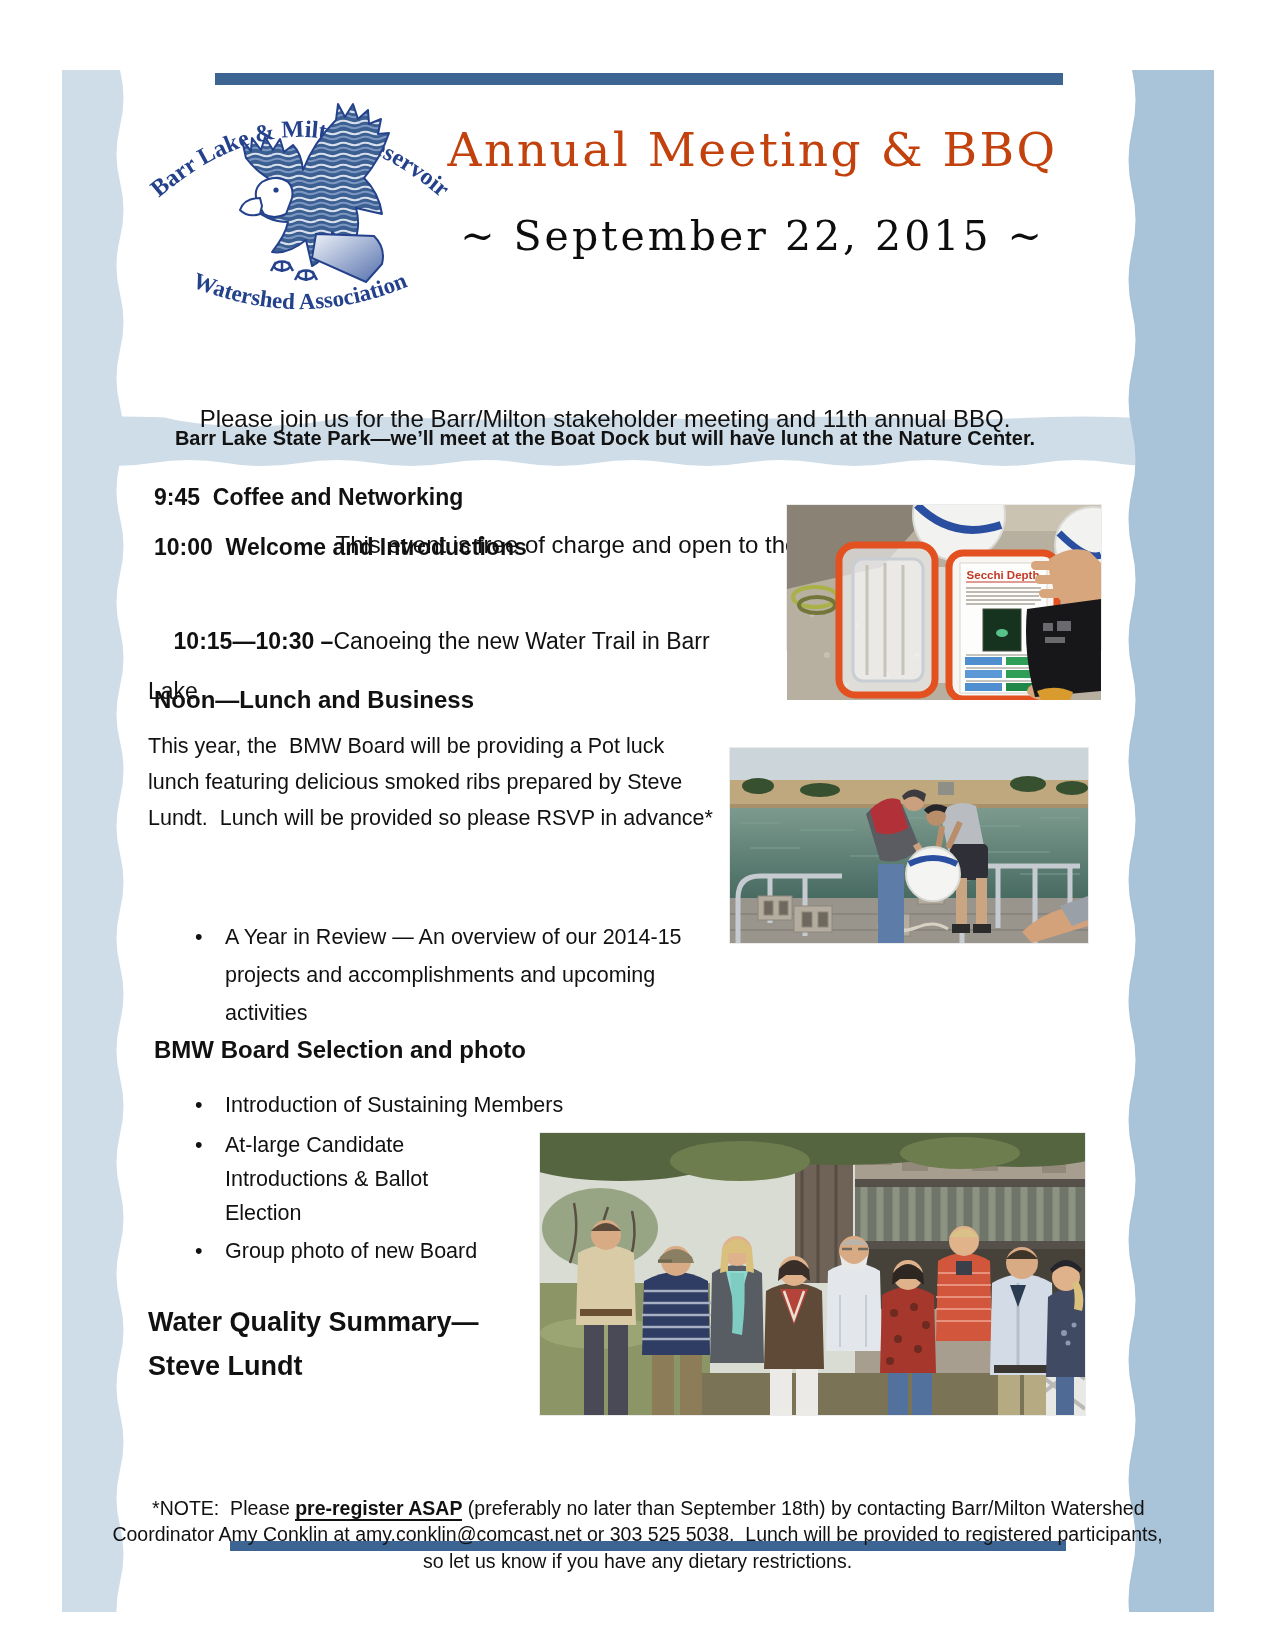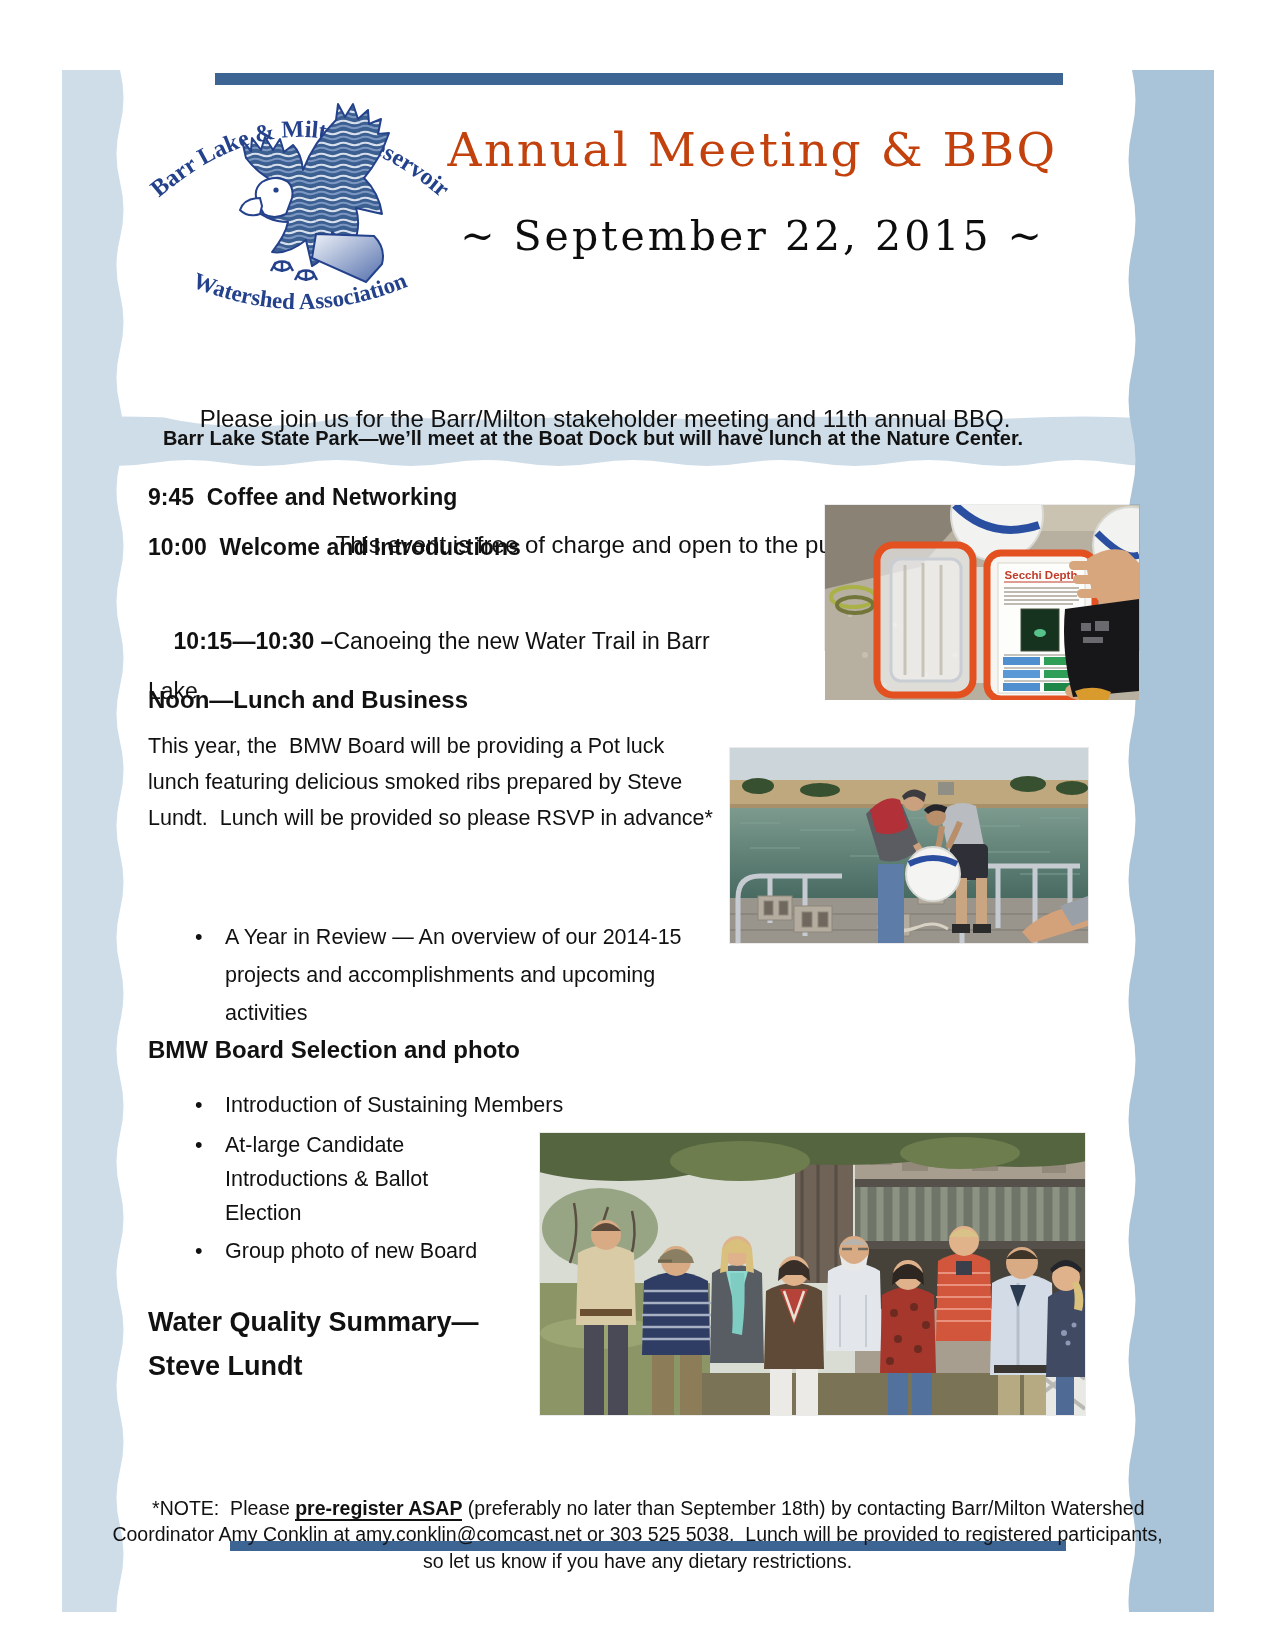--- a/index.html
+++ b/index.html
@@ -3,22 +3,22 @@
 <meta charset="utf-8">
 <style>
   html,body{margin:0;padding:0;background:#fff;}
   .page{position:relative;width:1275px;height:1650px;background:#fff;overflow:hidden;
         font-family:"Liberation Sans",sans-serif;color:var(--text-black,#111);}
   .abs{position:absolute;}
   .bar{background:var(--bar-blue,#3d6594);}
   .title-line{font-family:"DejaVu Serif",serif;font-size:47px;letter-spacing:2.5px;text-align:center;color:#c2410c;}
   .date-line{font-family:"DejaVu Serif",serif;font-size:41px;letter-spacing:3px;text-align:center;color:#0d0d0d;}
   .intro{font-size:24px;line-height:42px;text-align:center;white-space:pre-wrap;}
-  .banner-text{font-weight:bold;font-size:20px;text-align:center;letter-spacing:0;color:#121212;}
-  .sched{font-weight:bold;font-size:23px;white-space:pre-wrap;}
+  .banner-text{font-weight:bold;font-size:20px;text-align:center;letter-spacing:0;color:#121212;padding-left:12px;}
+  .sched{font-weight:bold;font-size:23px;white-space:pre-wrap;margin-left:6px;}
   .mixed{font-size:23px;line-height:50px;white-space:pre-wrap;width:592px;}
   .mixed b{font-weight:bold;}
   .body-text{font-size:21.5px;line-height:36px;white-space:pre-wrap;}
   .bullet{display:flex;font-size:21.5px;}
   .bullet .mark{width:30px;flex:0 0 30px;}
   .big-head{font-weight:bold;font-size:27px;line-height:44px;white-space:pre-wrap;}
   .note{font-size:19.5px;line-height:26.5px;text-align:center;white-space:pre-wrap;}
   .note .em{font-weight:bold;border-bottom:2.5px solid #111;margin-top:32px;}
   .photo{box-shadow:0 0 0 1px rgba(0,0,0,.08);}
   svg{display:block;}
@@ -112,21 +112,21 @@
     <span class="mark">•</span>
     <span>At-large Candidate Introductions &amp; Ballot Election</span>
   </div>
   <div class="abs bullet" style="left:195px;top:1236px;width:400px;line-height:30px;">
     <span class="mark">•</span>
     <span>Group photo of new Board</span>
   </div>
 
   <div class="abs big-head" style="left:148px;top:1300px;width:375px;">Water Quality Summary—Steve Lundt</div>
 
-  <div class="abs photo" style="left:825px;top:505px;width:314px;height:145px;">
+  <div class="abs photo" style="left:787px;top:505px;width:314px;height:145px;">
     <svg width="314" height="195" viewBox="0 0 314 195">
       <rect width="314" height="195" fill="#b7af9f"></rect>
       <rect width="314" height="26" fill="#cbc3b1"></rect>
       <path d="M0,0 H150 L95,62 L0,84 Z" fill="#8a8274"></path>
       <g fill="#cfc8b8" opacity=".7">
         <circle cx="40" cy="150" r="3"></circle>
           <circle cx="70" cy="120" r="2.4"></circle>
           <circle cx="100" cy="170" r="3"></circle>
         <circle cx="25" cy="110" r="2.2"></circle>
           <circle cx="130" cy="150" r="2.6"></circle>

